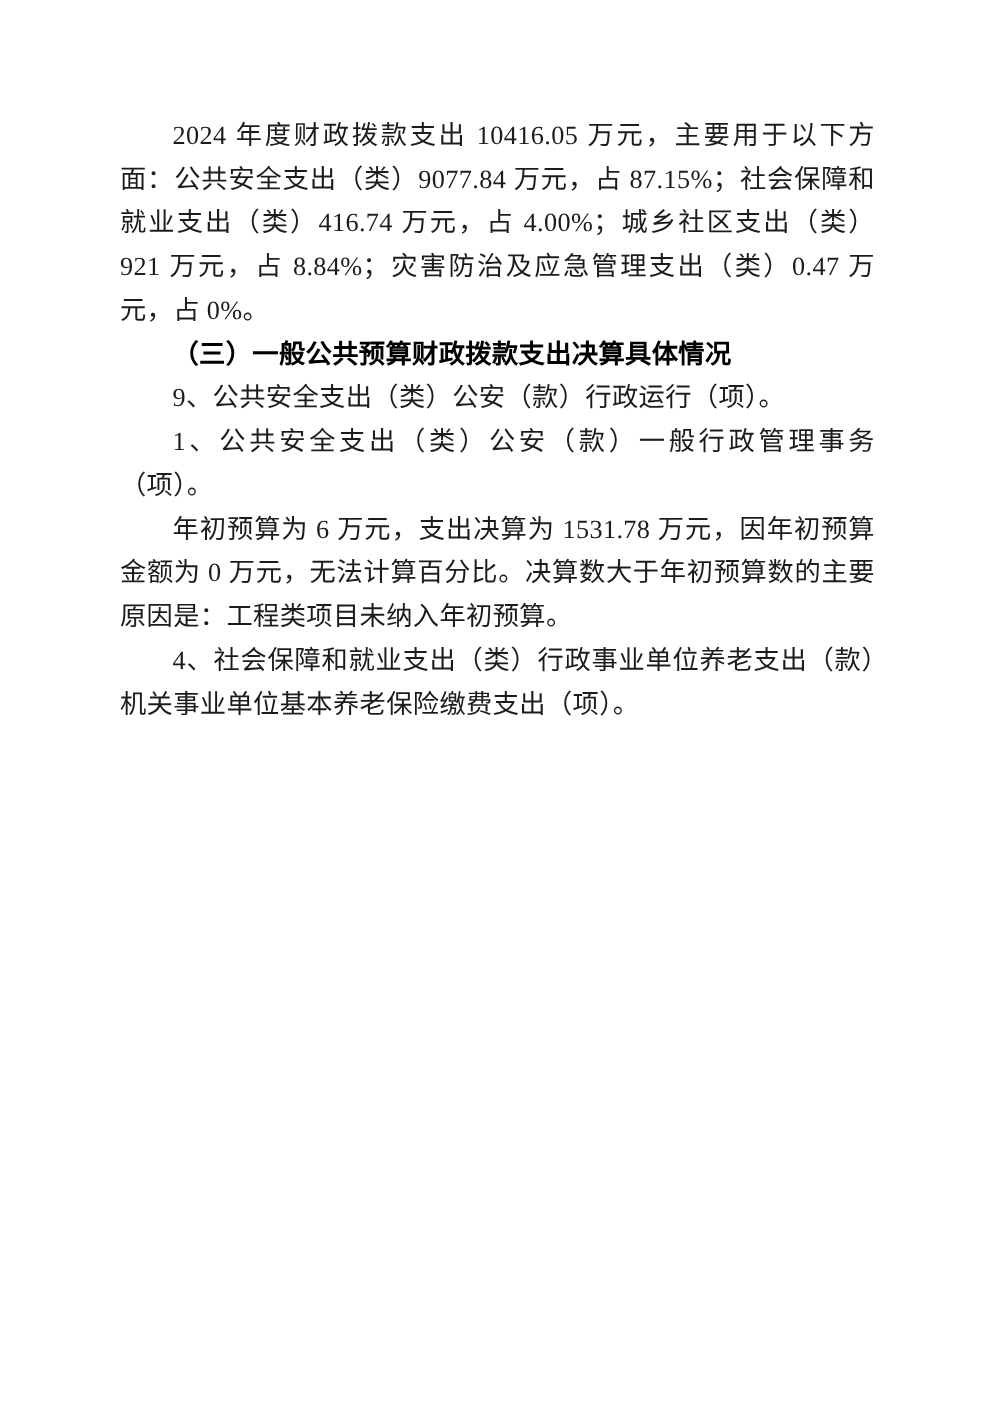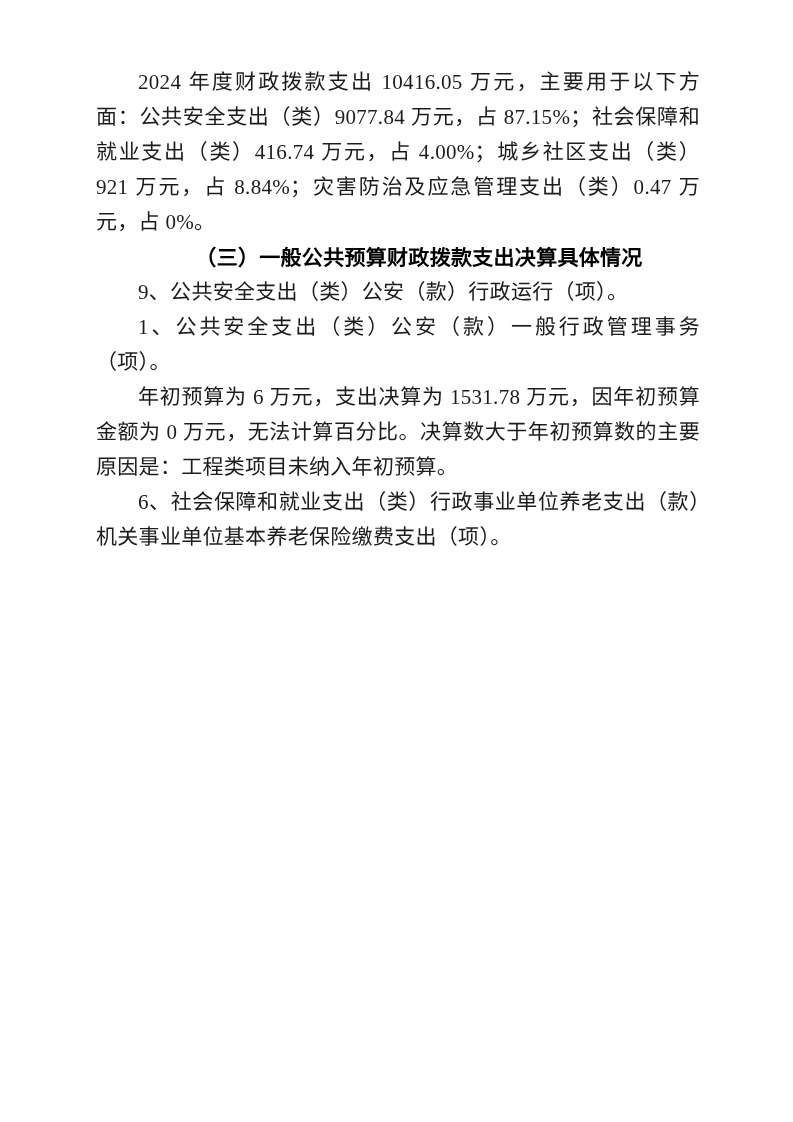--- a/index.html
+++ b/index.html
@@ -7,41 +7,41 @@
     padding: 0;
     background: #ffffff;
   }
   .page {
     position: relative;
     width: 793px;
     height: 1122px;
     margin: 0 auto;
     background: #ffffff;
     box-sizing: border-box;
-    padding: 65px 93px 0 96px;
+    padding: 91px 93px 0 96px;
     overflow: hidden;
   }
   .para {
     margin: 0;
     font-family: "Liberation Serif", "DejaVu Serif", serif;
     font-size: 21px;
     line-height: 35px;
     color: #1c1c1c;
     text-align: justify;
     text-indent: 2em;
     letter-spacing: 0.3px;
   }
   .heading {
     margin: 0;
     font-family: "Liberation Sans", "DejaVu Sans", sans-serif;
     font-weight: 700;
     font-size: 21px;
     line-height: 35px;
     color: #000000;
-    text-align: center;
+    text-align: left;
     text-indent: 2em;
     letter-spacing: 0.3px;
   }
 </style>
 </head>
 <body>
 
 <div class="page">
   <p class="para">2024 年度财政拨款支出 10416.05 万元，主要用于以下方面：公共安全支出（类）9077.84 万元，占 87.15%；社会保障和就业支出（类）416.74 万元，占 4.00%；城乡社区支出（类）921 万元，占 8.84%；灾害防治及应急管理支出（类）0.47 万元，占 0%。</p>
 
@@ -50,15 +50,15 @@
 
   <p class="para">9、公共安全支出（类）公安（款）行政运行（项）。</p>
 
 
   <p class="para">1、公共安全支出（类）公安（款）一般行政管理事务（项）。</p>
 
   <p class="para">年初预算为 6 万元，支出决算为 1531.78 万元，因年初预算金额为 0 万元，无法计算百分比。决算数大于年初预算数的主要原因是：工程类项目未纳入年初预算。</p>
 
 
 
-  <p class="para">6、社会保障和就业支出（类）行政事业单位养老支出（款）机关事业单位基本养老保险缴费支出（项）。</p>
+  <p class="para">4、社会保障和就业支出（类）行政事业单位养老支出（款）机关事业单位基本养老保险缴费支出（项）。</p>
 
 </div>
 
 </body></html>

